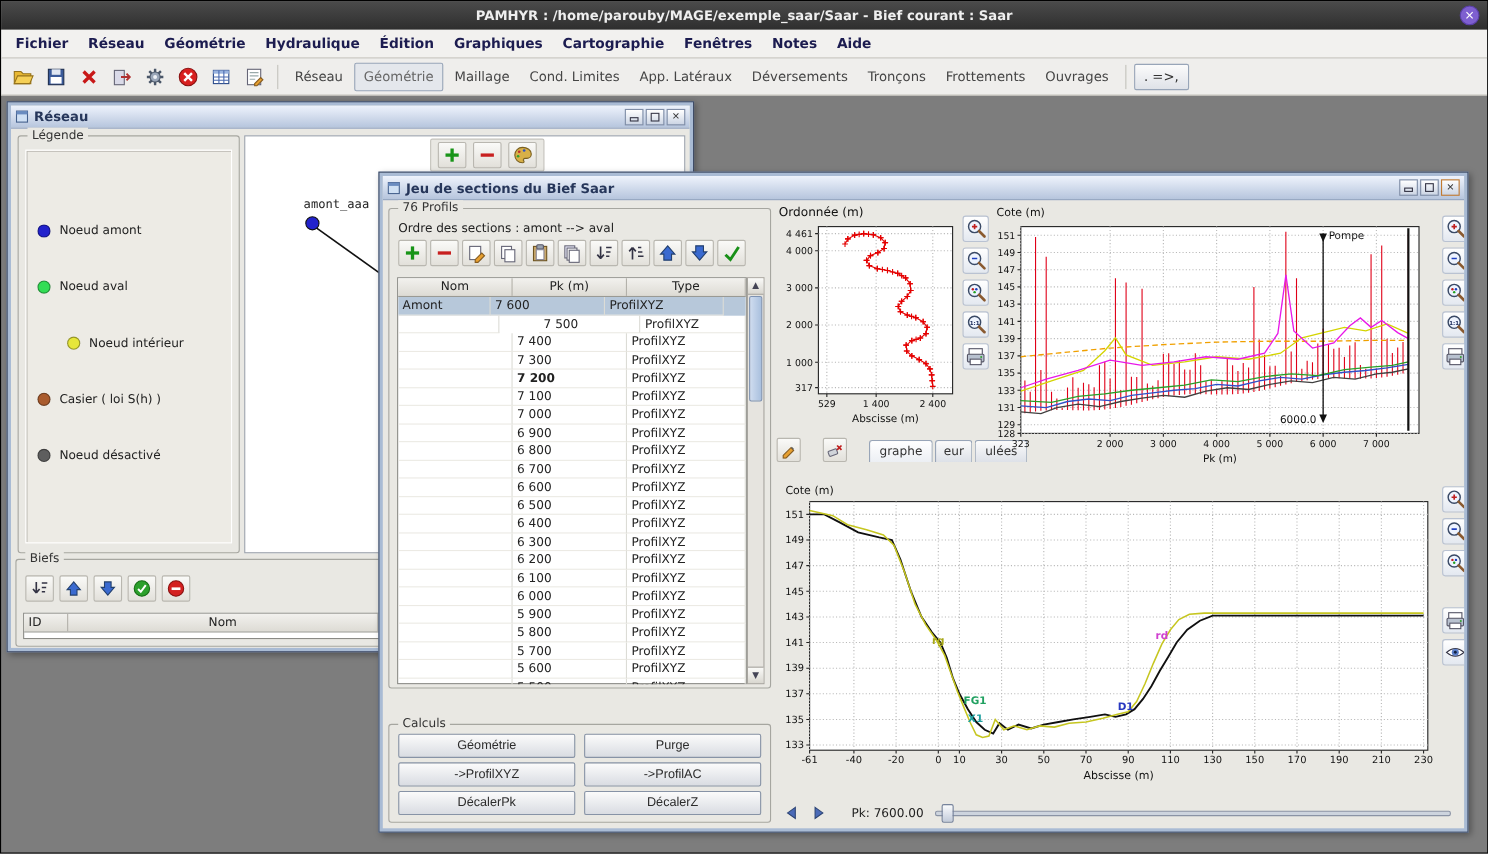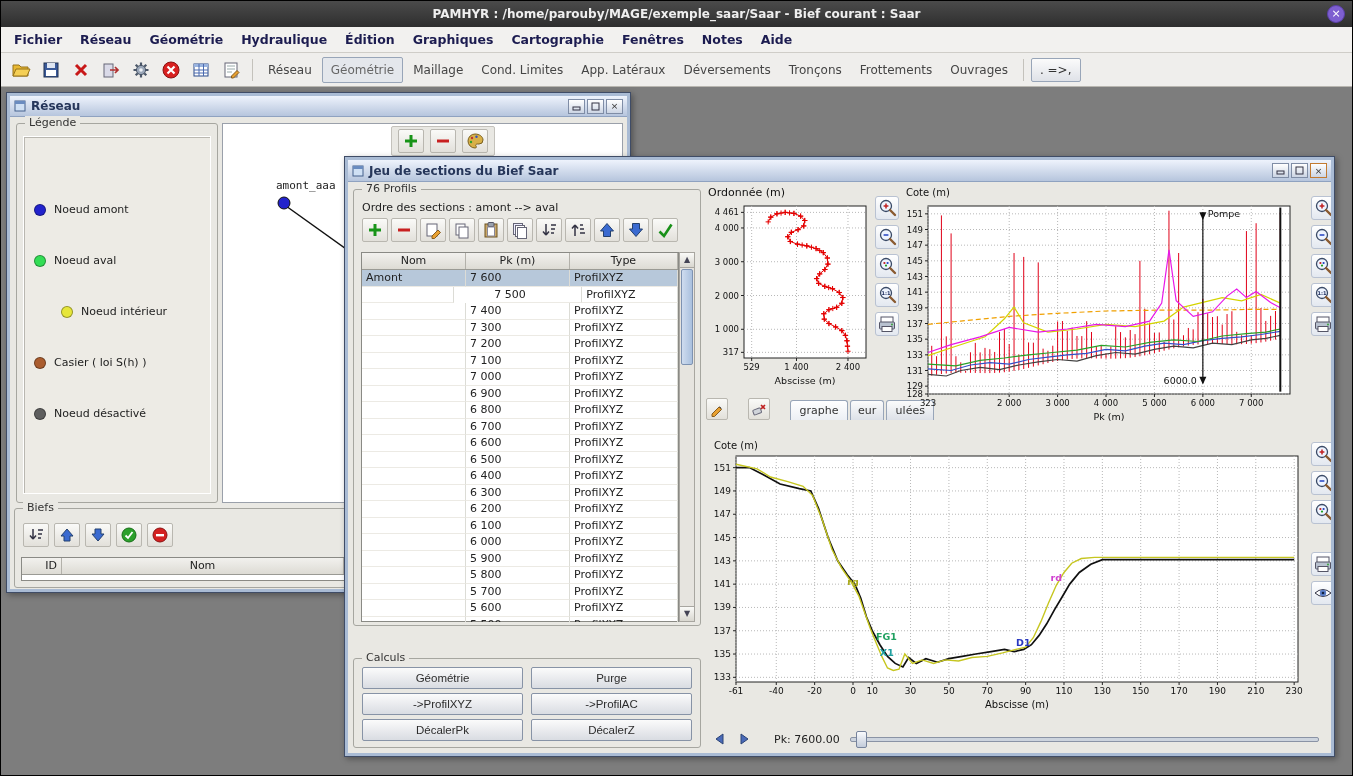--- a/index.html
+++ b/index.html
@@ -276,21 +276,21 @@
               </span>
             <span class="ibtn">
                 <svg width="16" height="16">
                   <circle cx="8" cy="8" r="7" fill="#d42020" stroke="#8a1212"></circle>
                   <rect x="4" y="7" width="8" height="2.4" fill="#fff"></rect>
                 </svg>
               </span>
           </div>
           <div class="tbl" style="left:6px;top:48px;right:6px;height:24px;">
             <div class="thead" id="biefs-cols">
-                <span class="th" style="width: 40px; text-align: right;">ID</span>
+                <span class="th" style="width: 40px; text-align: left;">ID</span>
                 <span class="th" style="width: 282px; text-align: center;">Nom</span>
                 <span class="th" style="width: 270px; text-align: center;">N</span>
               </div>
           </div>
         </div>
       </div>
     </div>
 
     <div class="frame" style="left:343px;top:69px;width:991px;height:601px;">
       <div class="frame-inner">
@@ -388,42 +388,42 @@
         </div>
 
         <div class="tbl" style="left:13px;top:92px;width:318px;height:370px;">
           <div class="thead" id="tbl-head">
               <span class="th" style="width: 104px; text-align: center;">Nom</span>
               <span class="th" style="width: 104px; text-align: center;">Pk (m)</span>
               <span class="th" style="width: 108px; text-align: center;">Type</span>
             </div>
           <div id="tbl-body" style="overflow:hidden;height:352px;">
               <div class="trow sel">
-                <span class="td" style="width: 104px;">Amont</span>
+                <span class="td" style="width: 84px;">Amont</span>
                 <span class="td" style="width: 104px;">7 600</span>
                 <span class="td" style="width: 108px;">ProfilXYZ</span>
               </div>
               <div class="trow">
                 <span class="td" style="width: 104px;"></span>
                 <span class="td" style="width: 104px; margin-left: 36px;">7 500</span>
                 <span class="td" style="width: 108px;">ProfilXYZ</span>
               </div>
               <div class="trow">
                 <span class="td" style="width: 104px;"></span>
                 <span class="td" style="width: 104px;">7 400</span>
                 <span class="td" style="width: 108px;">ProfilXYZ</span>
               </div>
               <div class="trow">
                 <span class="td" style="width: 104px;"></span>
                 <span class="td" style="width: 104px;">7 300</span>
                 <span class="td" style="width: 108px;">ProfilXYZ</span>
               </div>
               <div class="trow">
                 <span class="td" style="width: 104px;"></span>
-                <span class="td" style="width: 104px;">7 200</span>
+                <span class="td" style="width: 104px; font-weight: bold;">7 200</span>
                 <span class="td" style="width: 108px;">ProfilXYZ</span>
               </div>
               <div class="trow">
                 <span class="td" style="width: 104px;"></span>
                 <span class="td" style="width: 104px;">7 100</span>
                 <span class="td" style="width: 108px;">ProfilXYZ</span>
               </div>
               <div class="trow">
                 <span class="td" style="width: 104px;"></span>
                 <span class="td" style="width: 104px;">7 000</span>

